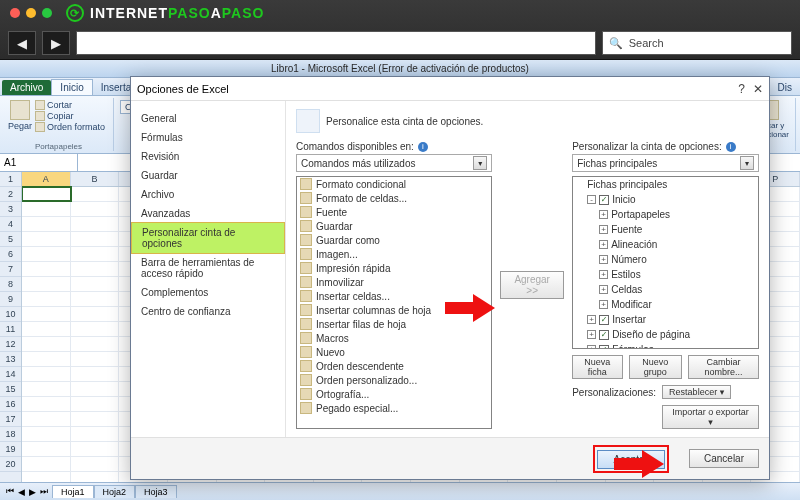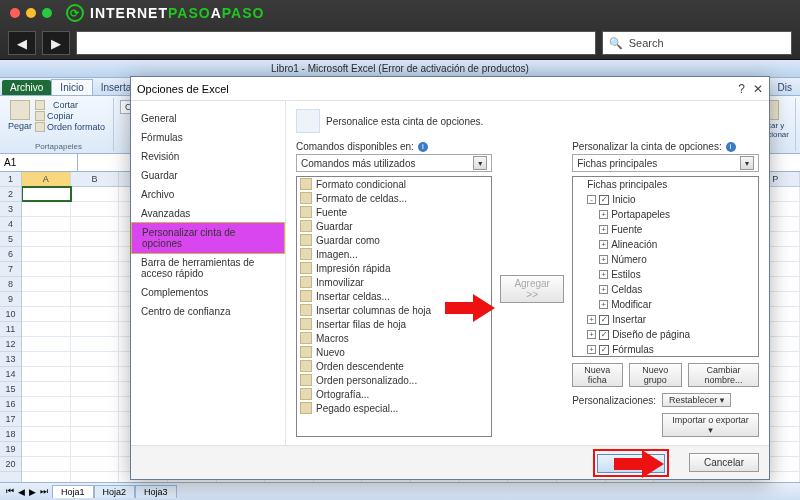--- a/index.html
+++ b/index.html
@@ -49,42 +49,42 @@
 .status { position: absolute; bottom: 0; left: 0; right: 0; height: 18px; background: linear-gradient(#e7effa,#cfe0f3); border-top: 1px solid #9bb6d4; display: flex; align-items: center; font-size: 9px; padding: 0 6px; gap: 4px; }
 .sheet-tab { padding: 1px 8px; background: #fff; border: 1px solid #9bb6d4; border-bottom: none; font-size: 9px; }
 
 
 .modal { position: absolute; left: 130px; top: 76px; width: 640px; height: 404px; background: #fff; border: 1px solid #6a7a92; box-shadow: 0 4px 20px rgba(0,0,0,.3); display: flex; flex-direction: column; }
 .modal-title { height: 24px; display: flex; align-items: center; justify-content: space-between; padding: 0 6px; font-size: 11px; background: #fff; border-bottom: 1px solid #e0e0e0; text-align: right; }
 .modal-title .controls { display: flex; gap: 8px; font-size: 12px; color: #444; }
 .modal-body { flex: 1; display: flex; overflow: hidden; }
 .cat-list { width: 155px; border-right: 1px solid #e4e4e4; padding: 8px 0; font-size: 10px; background: #fff; }
 .cat-list div { padding: 4px 10px; color: #333; }
-.cat-list div.sel { background: #d946ef; border: 1px solid #d9b44a; margin: -1px 0; }
+.cat-list div.sel { background: #bef264; border: 1px solid #d9b44a; margin: -1px 0; }
 .opt-main { flex: 1; padding: 8px 10px; display: flex; flex-direction: column; font-size: 10px; color: #333; overflow: hidden; }
 .opt-head { display: flex; align-items: center; gap: 6px; margin-bottom: 8px; }
 .opt-head .icn { width: 24px; height: 24px; background: #eef3fa; border: 1px solid #cfdff0; }
 .opt-cols { flex: 1; display: flex; gap: 8px; overflow: hidden; }
 .opt-col { flex: 1; display: flex; flex-direction: column; overflow: hidden; }
 .opt-lbl { font-size: 10px; margin-bottom: 2px; display: flex; align-items: center; gap: 4px; }
 .opt-select { height: 18px; border: 1px solid #a9a9a9; background: #fff; display: flex; align-items: center; justify-content: space-between; padding: 0 4px; font-size: 10px; margin-bottom: 4px; }
 .opt-select .dd { width: 14px; height: 14px; background: linear-gradient(#f7f7f7,#dcdcdc); border: 1px solid #9a9a9a; display: flex; align-items: center; justify-content: center; font-size: 8px; }
 .listbox { flex: 1; border: 1px solid #838383; overflow-y: auto; background: #fff; }
 .listbox .li { display: flex; align-items: center; gap: 4px; padding: 1px 3px; font-size: 10px; white-space: nowrap; }
 .listbox .li .licon { width: 12px; height: 12px; background: #e6d9b5; border: 1px solid #c8b77f; flex-shrink: 0; }
 .tree { flex: 1; border: 1px solid #838383; overflow-y: auto; background: #fff; font-size: 10px; }
 .tree .tn { display: flex; align-items: center; gap: 3px; padding: 0 2px; height: 15px; white-space: nowrap; }
 .tree .exp { width: 9px; height: 9px; border: 1px solid #888; display: flex; align-items: center; justify-content: center; font-size: 8px; line-height: 1; flex-shrink: 0; background: #fff; color: #555; }
 .tree .cb { width: 10px; height: 10px; border: 1px solid #666; flex-shrink: 0; display: flex; align-items: center; justify-content: center; font-size: 8px; color: #2a6b2a; }
 .mid-btn { width: 64px; display: flex; flex-direction: column; align-items: center; justify-content: center; gap: 6px; }
 .btn { padding: 2px 8px; font-size: 10px; background: linear-gradient(#fdfdfd,#e5e5e5); border: 1px solid #9a9a9a; color: #333; }
 .btn:disabled, .btn.disabled { color: #aaa; }
 .btn.small { font-size: 9px; padding: 1px 6px; }
 .bottom-row { display: flex; gap: 6px; margin-top: 6px; align-items: center; }
-.modal-footer { height: 34px; border-top: 1px solid #e0e0e0; display: flex; align-items: center; justify-content: flex-end; gap: 20px; padding: 0 10px; background: #f4f4f4; }
+.modal-footer { height: 42px; border-top: 1px solid #e0e0e0; display: flex; align-items: center; justify-content: flex-end; gap: 20px; padding: 0 10px; background: #f4f4f4; }
 .accept-wrap { border: 2px solid #e11; padding: 2px; }
 .arrow-red { position: absolute; width: 52px; height: 28px; pointer-events: none; }
 .arrow-red::before { content: ""; position: absolute; left: 0; top: 8px; width: 30px; height: 12px; background: #e11; }
 .arrow-red::after { content: ""; position: absolute; left: 28px; top: 0; border-left: 22px solid #e11; border-top: 14px solid transparent; border-bottom: 14px solid transparent; }
 .info { width: 10px; height: 10px; border-radius: 50%; background: #3a7bc8; color: #fff; font-size: 8px; display: inline-flex; align-items: center; justify-content: center; }
 
 
 ::-webkit-scrollbar { width: 14px; height: 14px; }
 ::-webkit-scrollbar-track { background: #f0f0f0; border: 1px solid #ddd; }
 ::-webkit-scrollbar-thumb { background: #cdcdcd; border: 1px solid #aaa; }
@@ -126,21 +126,21 @@
       <div class="rtab">Dis</div>
     </div>
   <div class="ribbon">
     <div class="rgroup" style="width:110px">
       <div class="items">
         <div class="rbtnv">
             <div class="ricon"></div>
             <span>Pegar</span>
           </div>
         <div style="display:flex;flex-direction:column;gap:1px">
-          <div style="display:flex;gap:8px;align-items:center">
+          <div style="display:flex;gap:2px;align-items:center">
               <div class="ricon" style="width:10px;height:10px"></div>
               <span>Cortar</span>
             </div>
           <div style="display:flex;gap:2px;align-items:center">
               <div class="ricon" style="width:10px;height:10px"></div>
               <span>Copiar</span>
             </div>
           <div style="display:flex;gap:2px;align-items:center">
               <div class="ricon" style="width:10px;height:10px"></div>
               <span>Orden formato</span>

